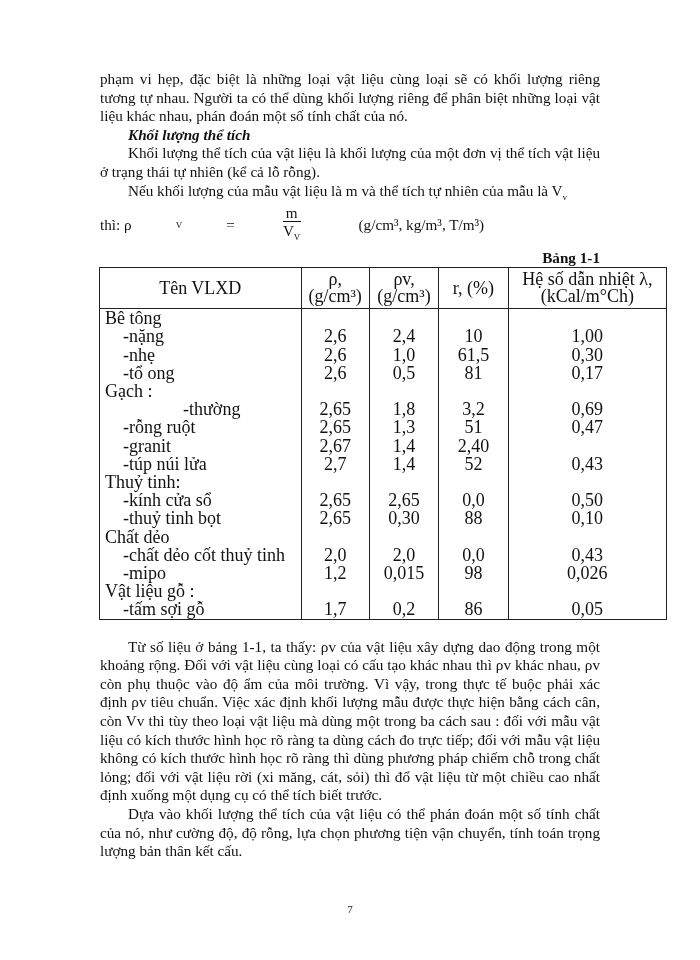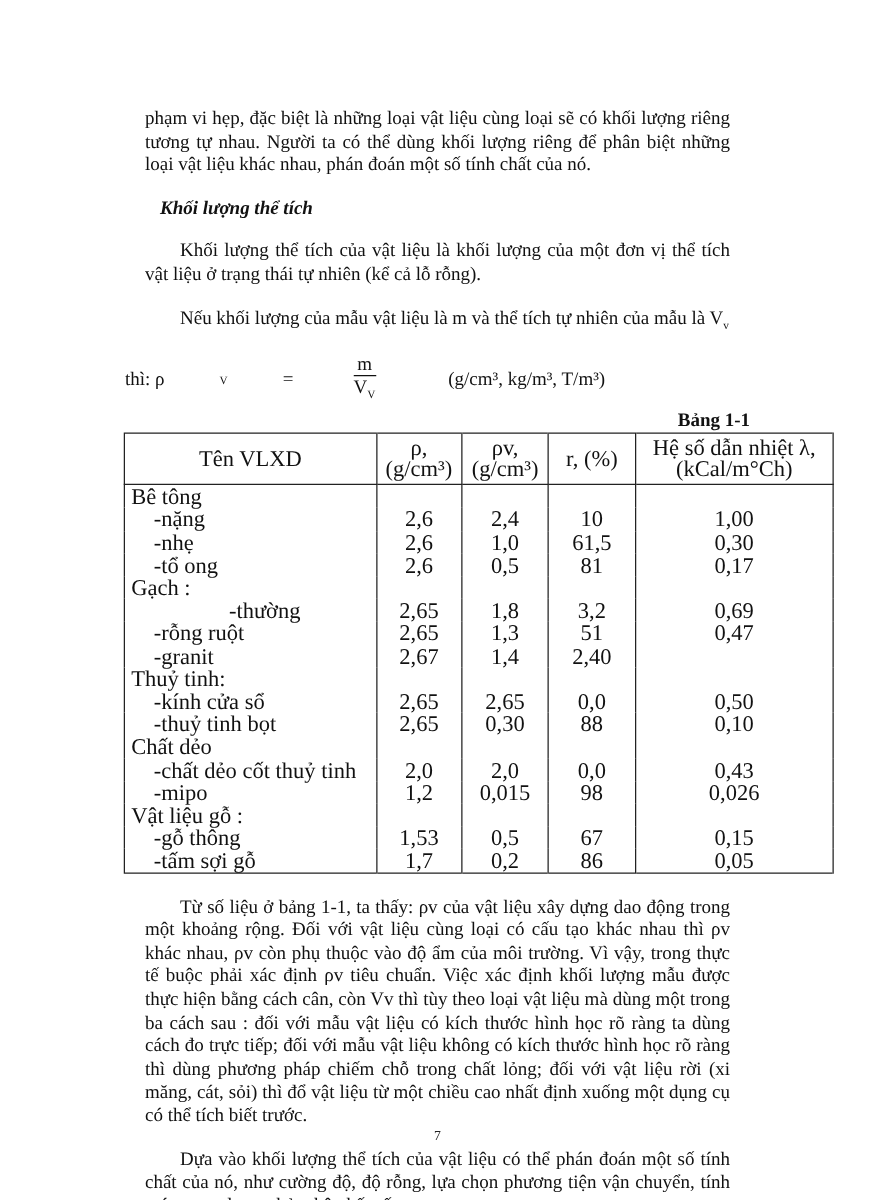--- a/index.html
+++ b/index.html
@@ -1,19 +1,19 @@
 <!DOCTYPE html>
 <html><head>
 <meta charset="utf-8">
 <style>
   html, body { margin: 0; padding: 0; background: #ffffff; }
   body { width: 700px; height: 960px; position: relative; overflow: hidden;
          font-family: "Liberation Serif", "DejaVu Serif", serif; color: #111; }
   .page { position: absolute; left: 100px; top: 70px; width: 500px; }
-  .p { font-size: 15.2px; line-height: 18.6px; text-align: justify; margin: 16px; }
+  .p { font-size: 15.2px; line-height: 18.6px; text-align: justify; margin: 0; }
   .indent { text-indent: 28px; }
   .heading { font-size: 15.2px; line-height: 18.6px; font-weight: bold; font-style: italic; margin: 0; padding-left: 28px; }
   .formula { font-size: 15.2px; line-height: 18.6px; display: flex; align-items: center; height: 38px; margin-top: 0px; gap: 44px; }
   .frac { display: inline-flex; flex-direction: column; align-items: center; margin: 0 6px 0 4px; }
   .frac .num { border-bottom: 1px solid #111; padding: 0 3px; line-height: 16px; }
   .frac .den { line-height: 18px; }
   sub, sup { font-size: 9px; }
   .units { margin-left: 8px; }
   .caption { font-size: 15.2px; font-weight: bold; text-align: right; margin-top: 4px; height: 19px; line-height: 19px; }
   table { border-collapse: collapse; width: 568px; margin-left: -1px; font-size: 18px; }
@@ -113,20 +113,27 @@
           <td>0,47</td>
         </tr>
         <tr>
           <td class="name sub" style="padding-left: 23px;">-granit</td>
           <td>2,67</td>
           <td>1,4</td>
           <td>2,40</td>
           <td></td>
         </tr>
         <tr>
+          <td class="name sub" style="padding-left: 23px;">-túp núi lửa</td>
+          <td>2,7</td>
+          <td>1,4</td>
+          <td>52</td>
+          <td>0,43</td>
+        </tr>
+        <tr>
           <td class="name" style="padding-left: 5px;">Thuỷ tinh:</td>
           <td></td>
           <td></td>
           <td></td>
           <td></td>
         </tr>
         <tr>
           <td class="name sub" style="padding-left: 23px;">-kính cửa sổ</td>
           <td>2,65</td>
           <td>2,65</td>
@@ -162,27 +169,20 @@
           <td>0,026</td>
         </tr>
         <tr>
           <td class="name" style="padding-left: 5px;">Vật liệu gỗ :</td>
           <td></td>
           <td></td>
           <td></td>
           <td></td>
         </tr>
         <tr>
-          <td class="name sub" style="padding-left: 23px;">-gỗ thông</td>
-          <td>1,53</td>
-          <td>0,5</td>
-          <td>67</td>
-          <td>0,15</td>
-        </tr>
-        <tr>
           <td class="name sub" style="padding-left: 23px;">-tấm sợi gỗ</td>
           <td>1,7</td>
           <td>0,2</td>
           <td>86</td>
           <td>0,05</td>
         </tr>
       </tbody>
   </table>
 
   <p class="p indent" style="margin-top:18px">Từ số liệu ở bảng 1-1, ta thấy: ρv của vật liệu xây dựng dao động trong một khoảng rộng. Đối với vật liệu cùng  loại có cấu tạo khác nhau thì ρv khác nhau, ρv còn phụ thuộc vào độ ẩm của môi trường. Vì vậy, trong thực tế buộc phải xác định ρv tiêu chuẩn. Việc xác định khối lượng mẫu được thực hiện bằng cách cân, còn Vv thì tùy theo loại vật liệu mà dùng một trong ba cách sau : đối với mẫu vật liệu có kích thước hình học rõ ràng ta dùng cách đo trực tiếp; đối với mẫu vật liệu không có kích thước hình học rõ ràng thì dùng phương pháp chiếm chỗ trong chất lỏng; đối với vật liệu rời (xi măng, cát, sỏi) thì đổ vật liệu từ một chiều cao nhất định xuống một dụng cụ có thể tích biết trước.</p>

